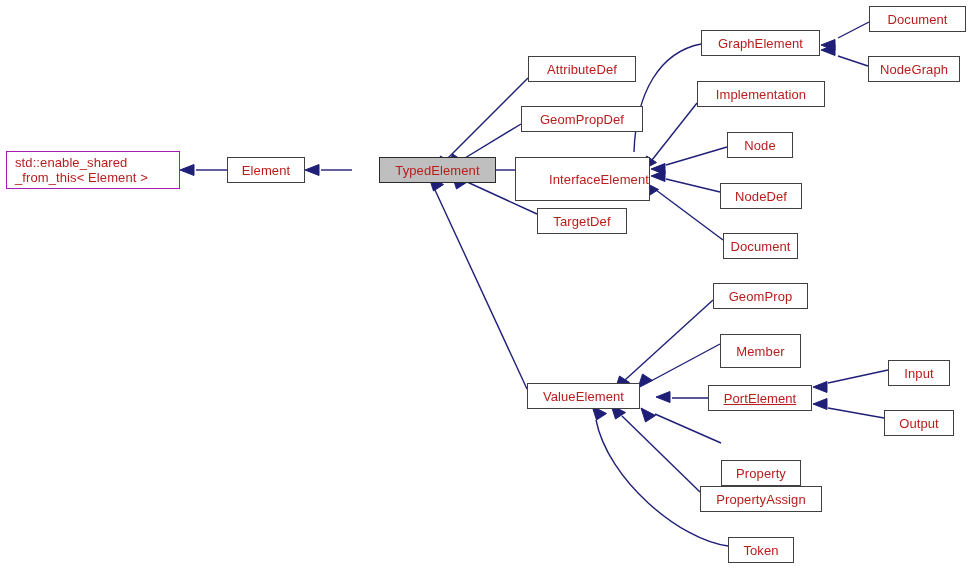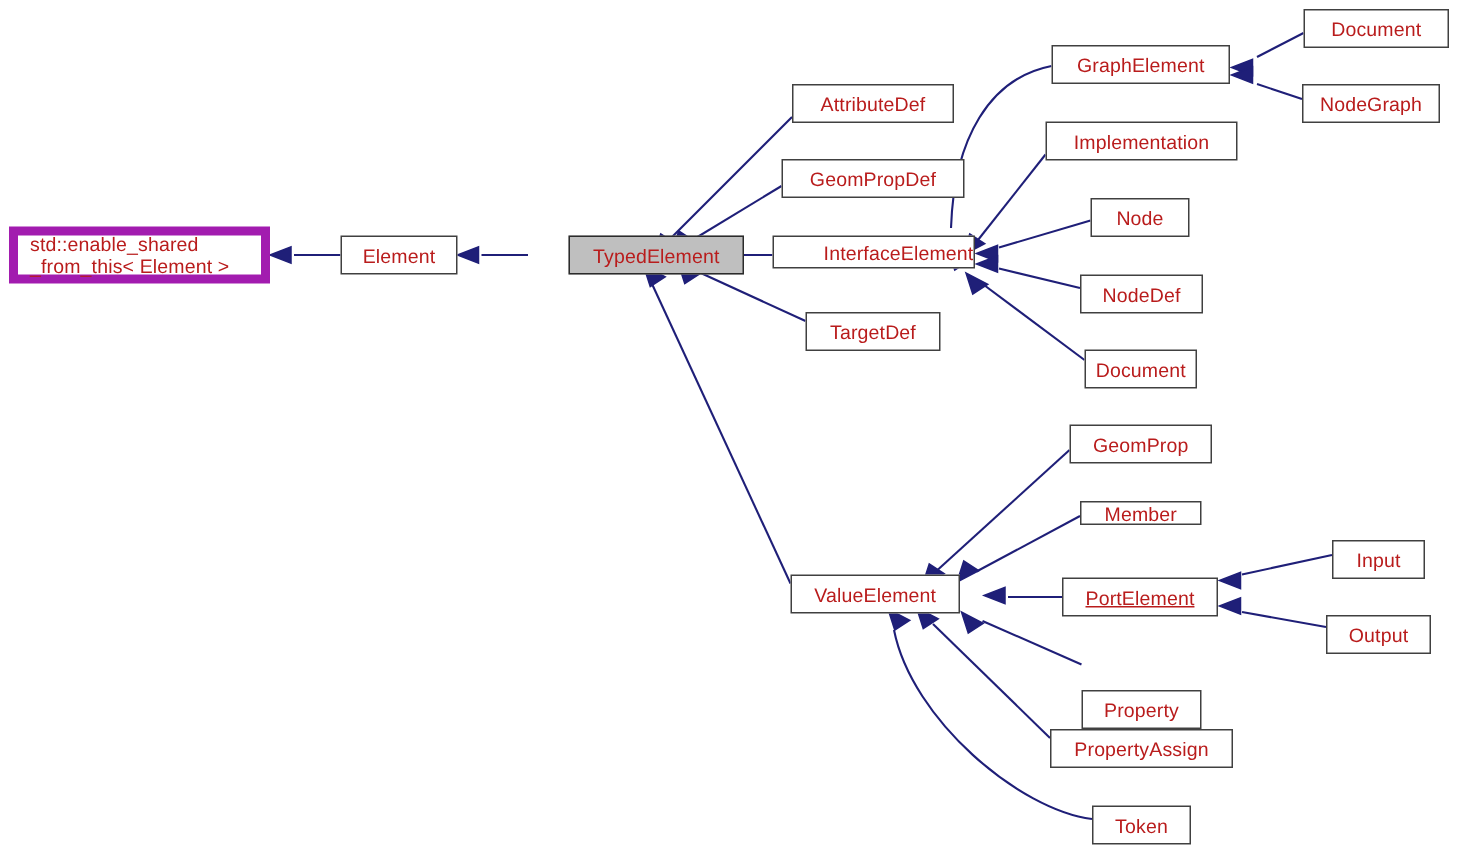--- a/index.html
+++ b/index.html
@@ -31,21 +31,21 @@
     justify-content:center;
     text-align:center;
     white-space:pre;
     letter-spacing:0.1px;
   }
   .node.highlight {
     background:#bfbfbf;
     border:1px solid #2b2b2b;
   }
   .node.external {
-    border:6px solid #a21caf;
+    border:1px solid #a21caf;
     line-height:15px;
     text-align:left;
     justify-content:flex-start;
     padding-left:8px;
   }
 </style>
 </head>
 <body>
 
 <div id="diagram">
@@ -139,30 +139,30 @@
         <polygon points="813,404 827,398.5 827,409.5" fill="#1f1f78" stroke="#1f1f78" stroke-width="1"></polygon>
       </g>
     </svg>
   <div id="nodes">
       <div class="node external" style="left: 6px; top: 151px; width: 174px; height: 38px;">std::enable_shared
 _from_this&lt; Element &gt;</div>
       <div class="node" style="left: 227px; top: 157px; width: 78px; height: 26px;">Element</div>
       <div class="node highlight" style="left: 352px; top: 157px; width: 117px; height: 26px; margin-left: 27px;">TypedElement</div>
       <div class="node" style="left: 528px; top: 56px; width: 108px; height: 26px;">AttributeDef</div>
       <div class="node" style="left: 521px; top: 106px; width: 122px; height: 26px;">GeomPropDef</div>
-      <div class="node" style="left: 515px; top: 157px; width: 135px; height: 22px; padding-left: 33px;">InterfaceElement</div>
+      <div class="node" style="left: 515px; top: 157px; width: 135px; height: 44px; padding-left: 33px;">InterfaceElement</div>
       <div class="node" style="left: 537px; top: 208px; width: 90px; height: 26px;">TargetDef</div>
       <div class="node" style="left: 527px; top: 383px; width: 113px; height: 26px;">ValueElement</div>
       <div class="node" style="left: 701px; top: 30px; width: 119px; height: 26px;">GraphElement</div>
       <div class="node" style="left: 697px; top: 81px; width: 128px; height: 26px;">Implementation</div>
       <div class="node" style="left: 727px; top: 132px; width: 66px; height: 26px;">Node</div>
       <div class="node" style="left: 720px; top: 183px; width: 82px; height: 26px;">NodeDef</div>
       <div class="node" style="left: 723px; top: 233px; width: 75px; height: 26px;">Document</div>
       <div class="node" style="left: 713px; top: 283px; width: 95px; height: 26px;">GeomProp</div>
-      <div class="node" style="left: 720px; top: 334px; width: 81px; height: 16px;">Member</div>
+      <div class="node" style="left: 720px; top: 334px; width: 81px; height: 34px;">Member</div>
       <div class="node" style="left: 708px; top: 385px; width: 104px; height: 26px; text-decoration: underline;">PortElement</div>
       <div class="node" style="left: 721px; top: 460px; width: 80px; height: 26px;">Property</div>
       <div class="node" style="left: 700px; top: 486px; width: 122px; height: 26px;">PropertyAssign</div>
       <div class="node" style="left: 728px; top: 537px; width: 66px; height: 26px;">Token</div>
       <div class="node" style="left: 869px; top: 6px; width: 97px; height: 26px;">Document</div>
       <div class="node" style="left: 868px; top: 56px; width: 92px; height: 26px;">NodeGraph</div>
       <div class="node" style="left: 888px; top: 360px; width: 62px; height: 26px;">Input</div>
       <div class="node" style="left: 884px; top: 410px; width: 70px; height: 26px;">Output</div>
     </div>
 </div>

